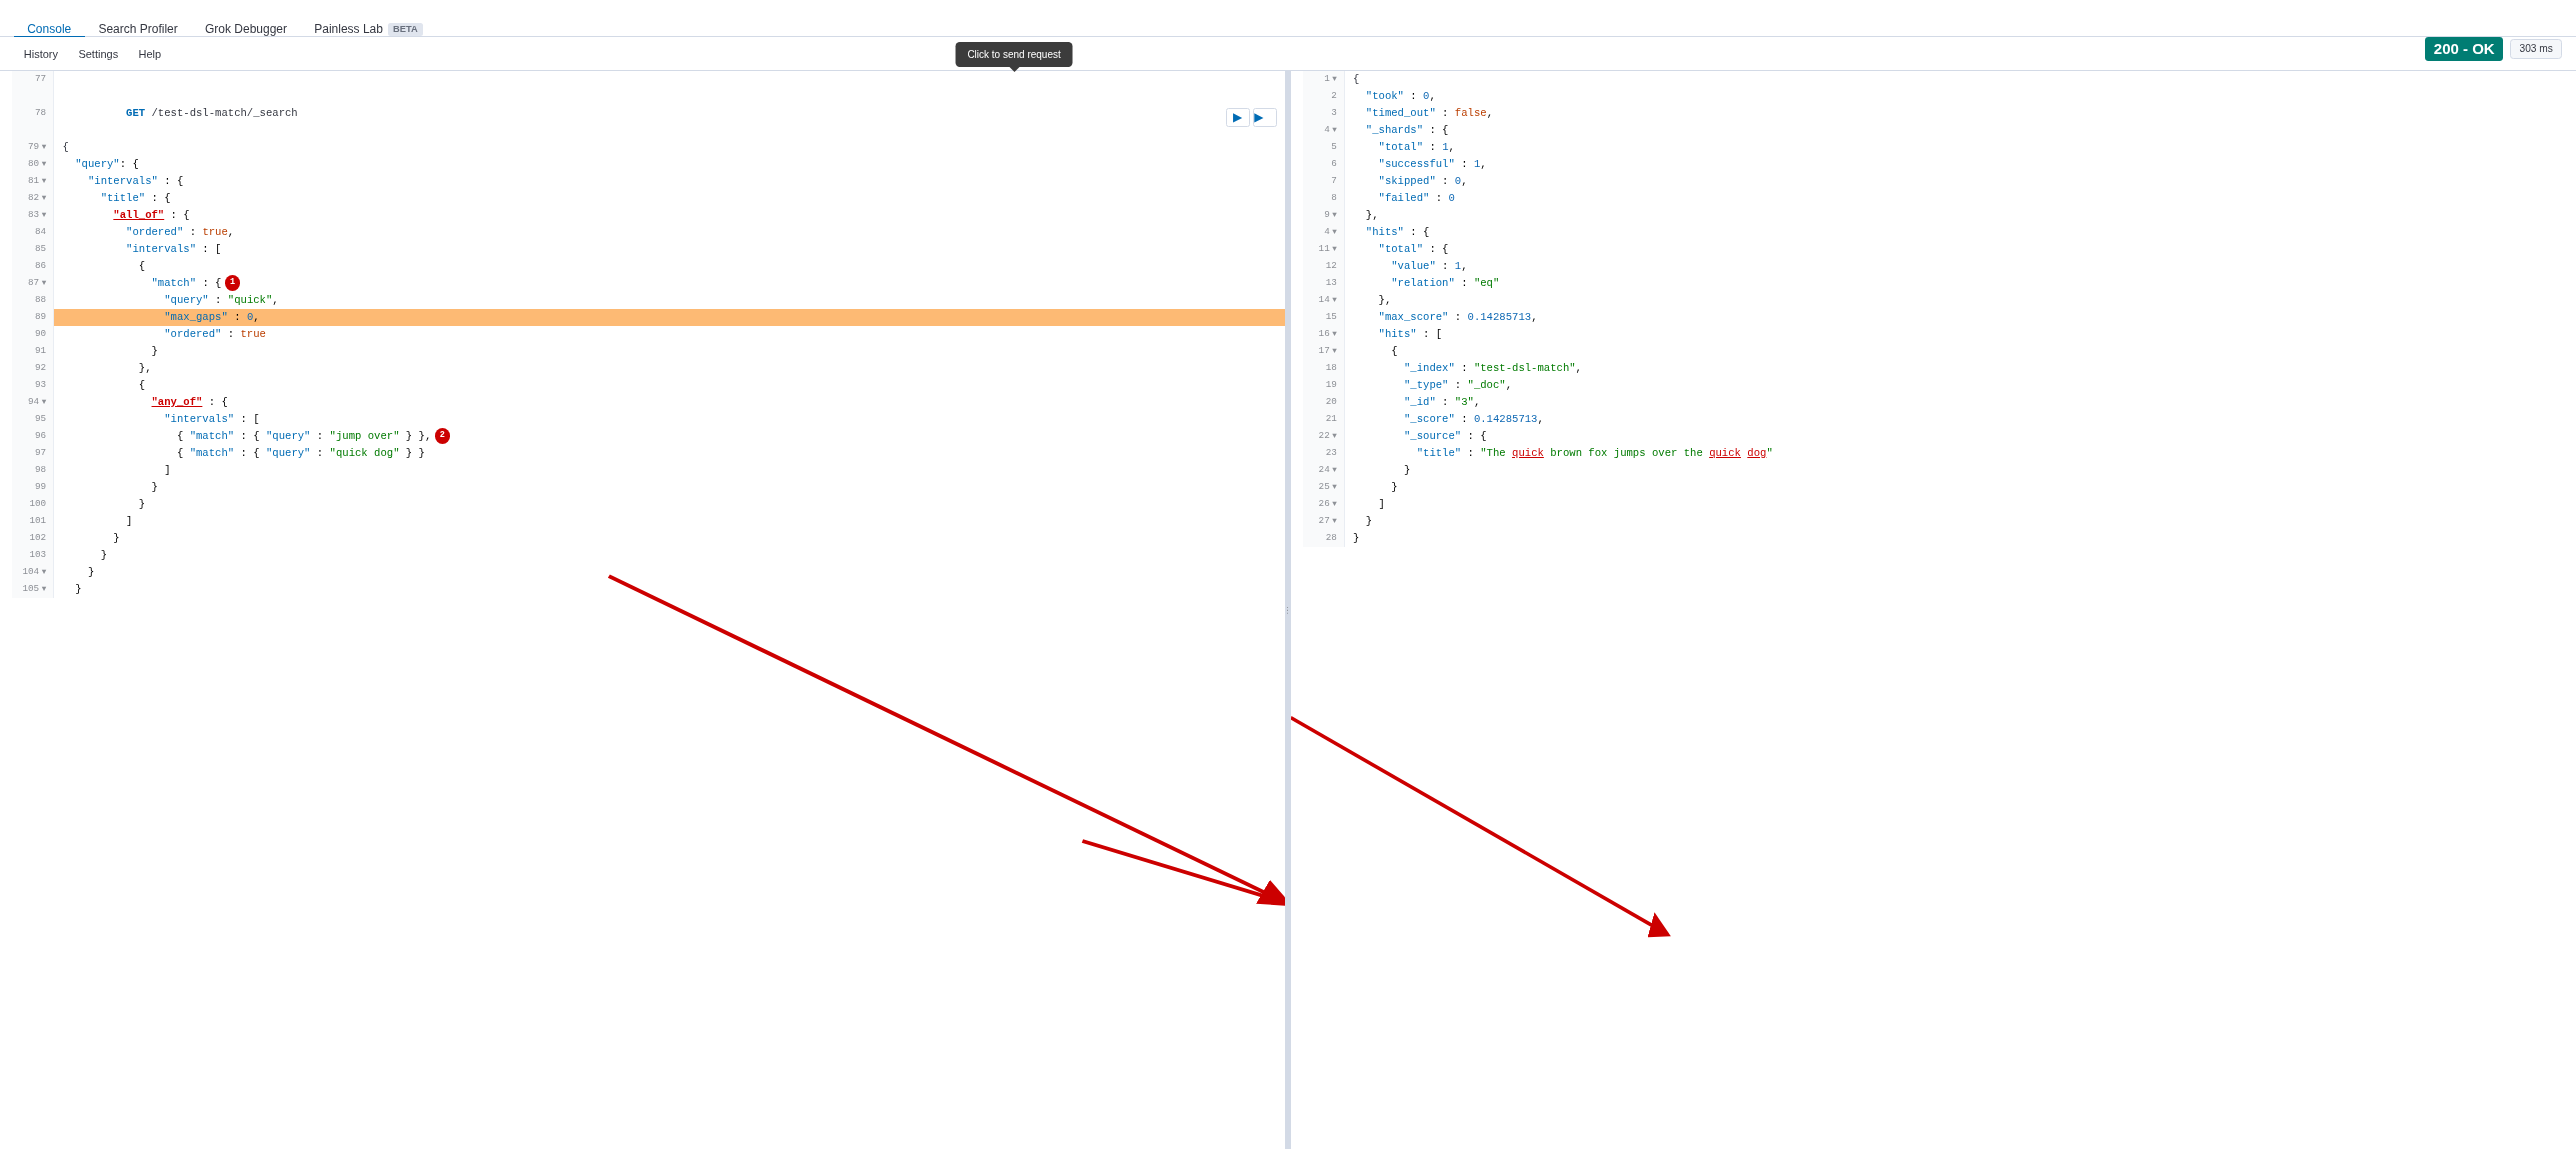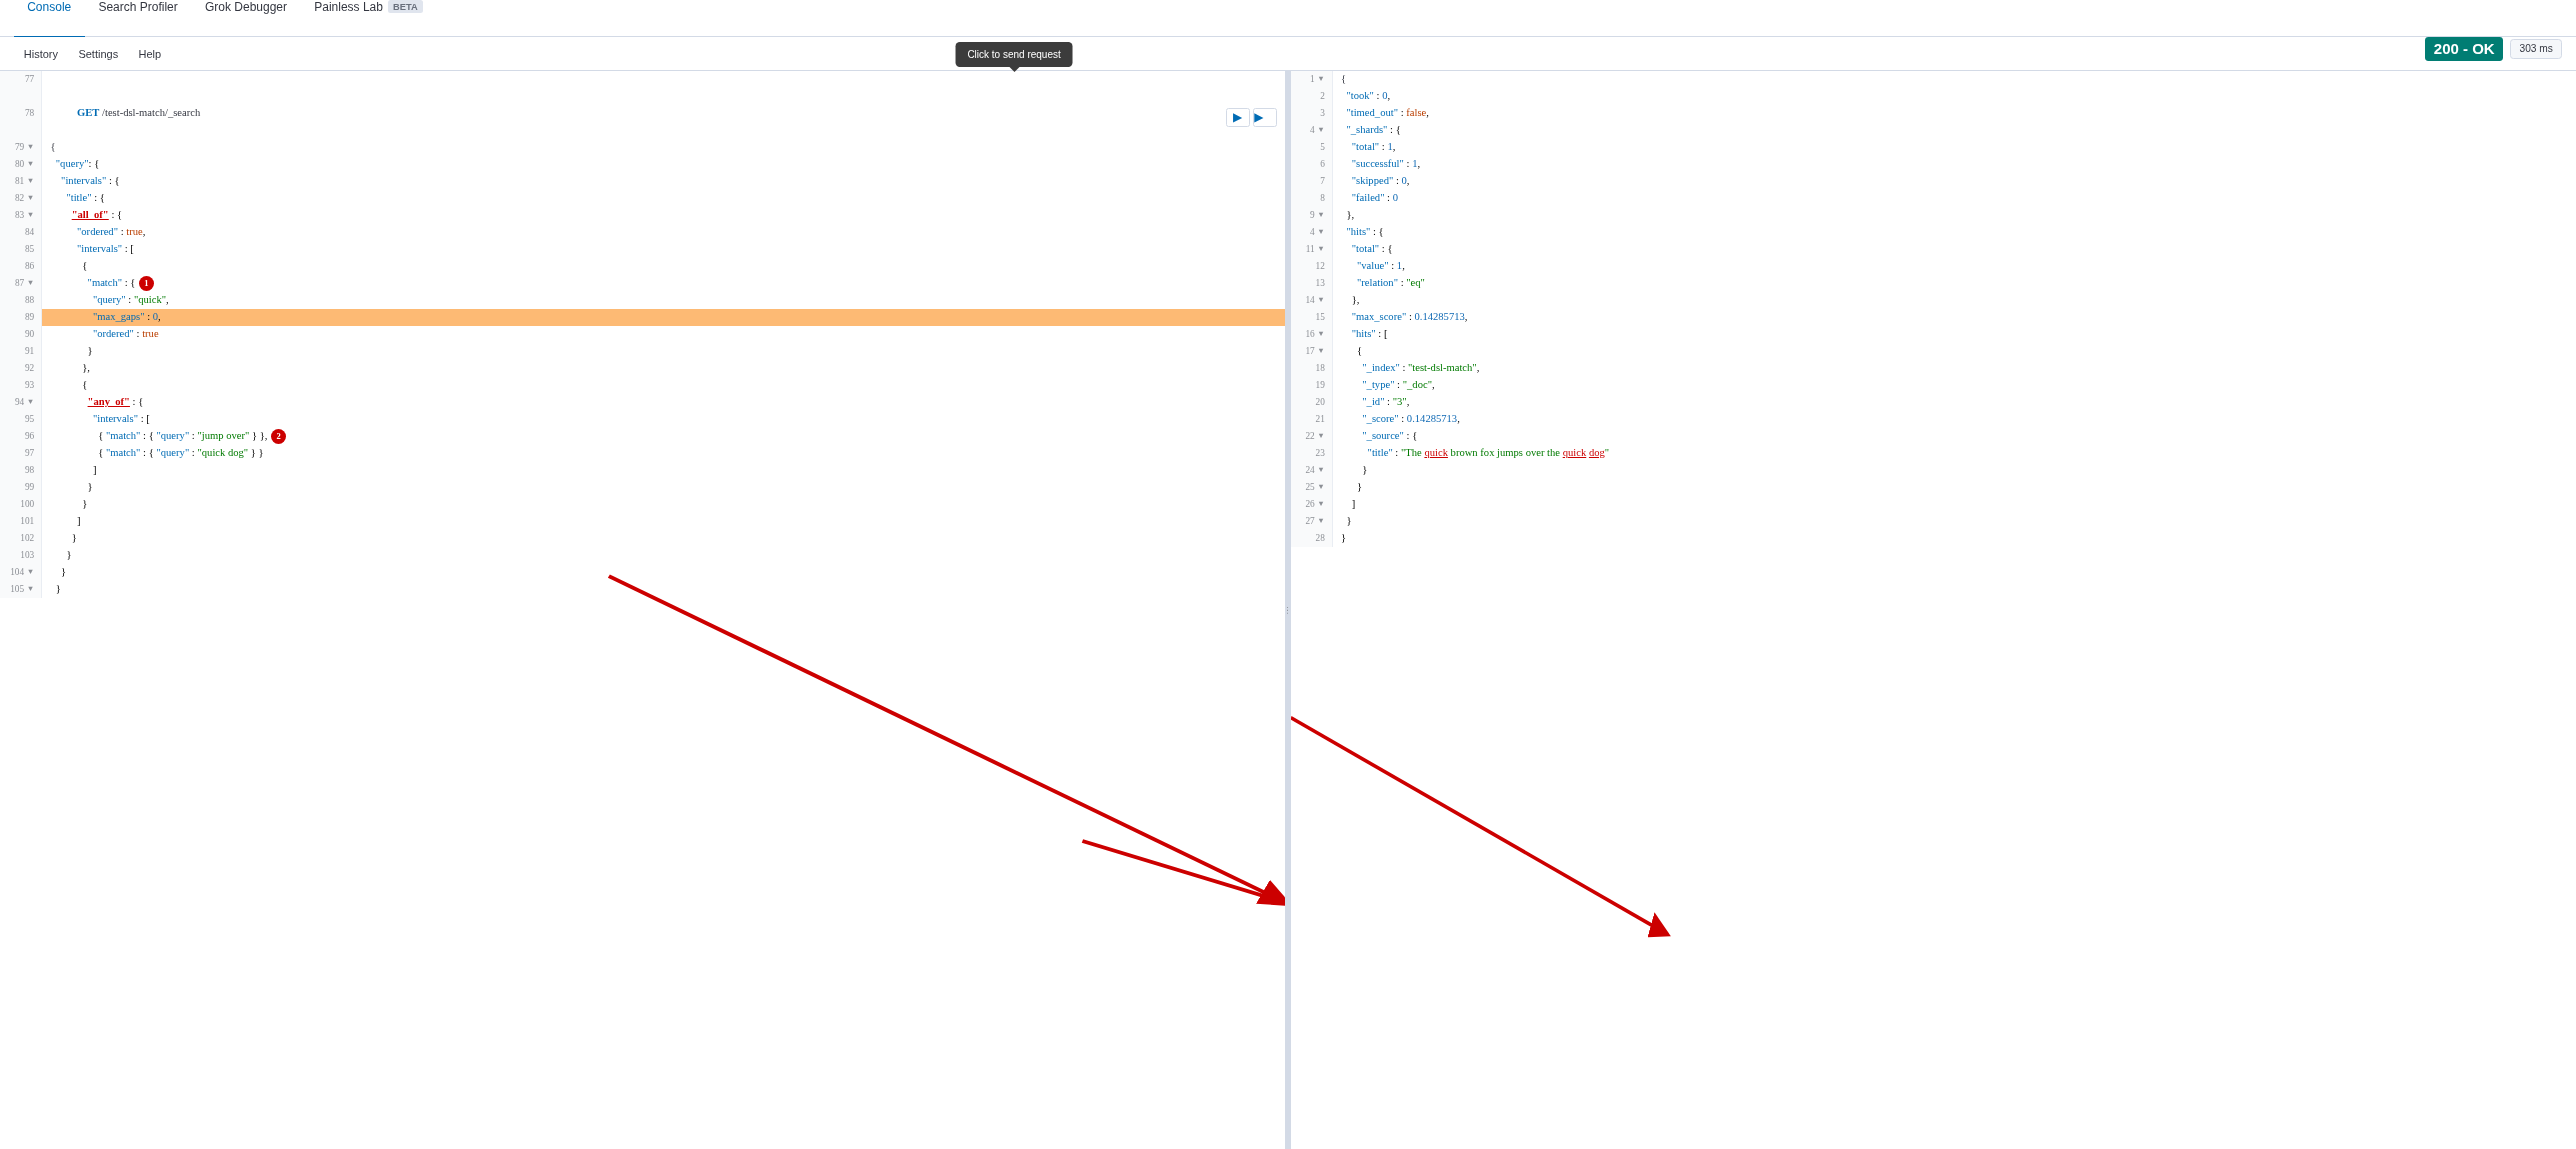--- a/index.html
+++ b/index.html
@@ -11,21 +11,21 @@
       align-items: center;
       border-bottom: 0.8px solid #d3dae6;
       padding: 0 13.6px;
       height: 37px;
       background: #fff;
     }
     .nav-tab {
       padding: 0 13.6px;
       height: 37px;
       display: flex;
-      align-items: flex-start;
+      align-items: flex-end;
       cursor: pointer;
       font-size: 12px;
       color: #343741;
       border-bottom: 1.7px solid transparent;
       margin-bottom: -0.8px;
     }
     .nav-tab.active {
       color: #006bb4;
       border-bottom: 1.7px solid #006bb4;
       font-weight: 500;
@@ -133,23 +133,24 @@
       border-left: 0.8px solid #d3dae6;
       overflow: hidden;
       position: relative;
     }
 
     
     .code-area {
       width: 100%;
       height: 100%;
       overflow-y: auto;
-      font-family: Liberation Serif, serif;
+      font-family: Liberation Mono, monospace;
       font-size: 10.6px;
       line-height: 1.6;
+      margin-left: 12px;
     }
 
     .code-line {
       display: flex;
       min-height: 17px;
       padding: 0;
       white-space: pre;
     }
     .code-line.highlighted {
       background: #fdba74;

